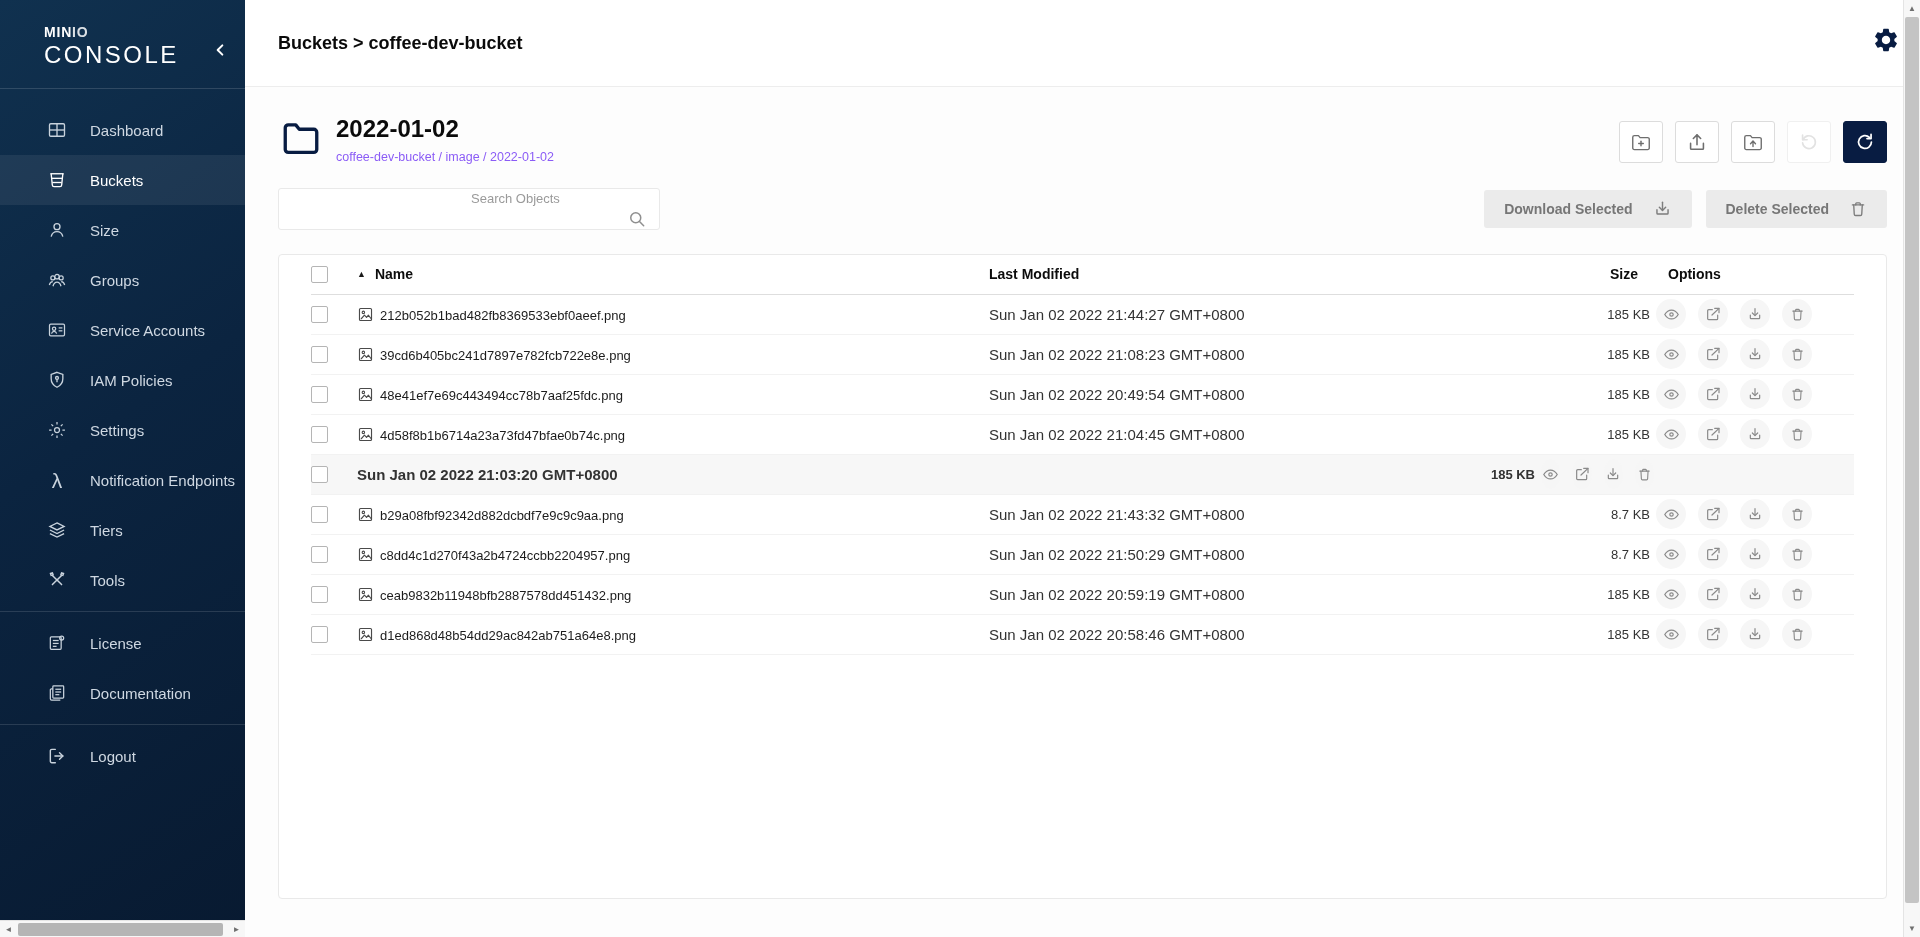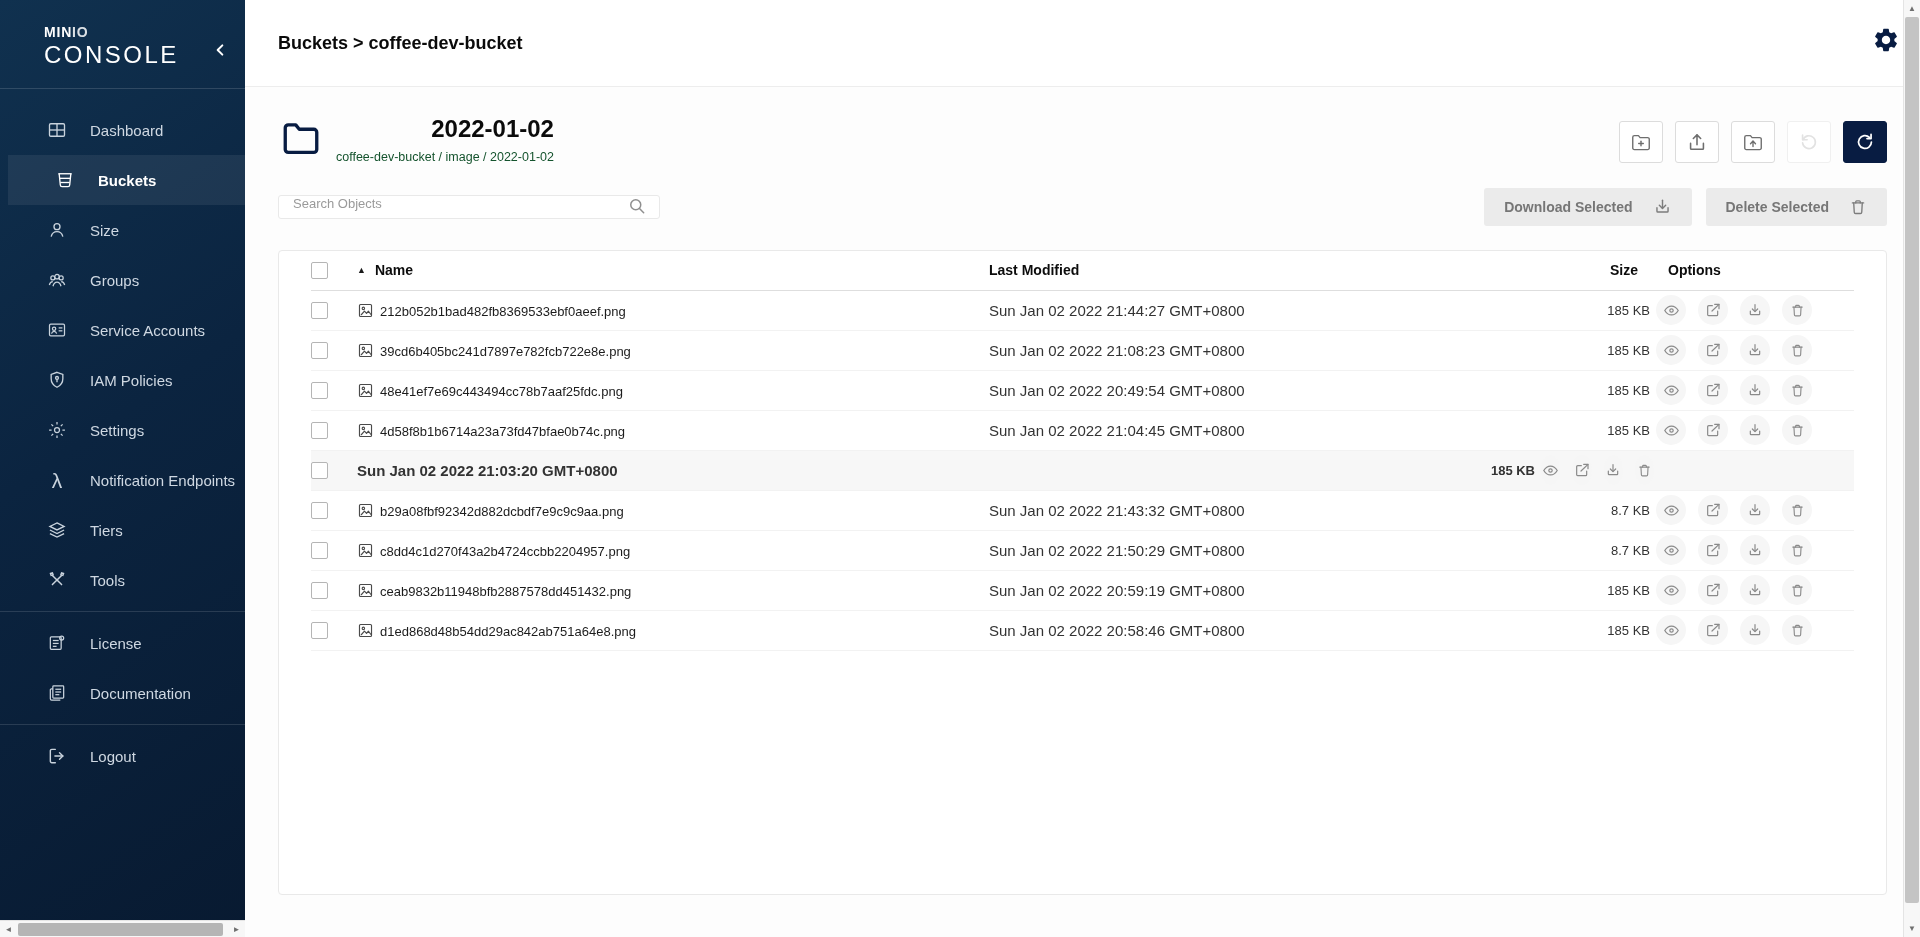--- a/index.html
+++ b/index.html
@@ -13,53 +13,53 @@
   .logo-minio { font-size:14px; letter-spacing:.8px; color:#fff; }
   .logo-minio .b { font-weight:bold; }
   .logo-minio .l { font-weight:bold; opacity:.85; }
   .logo-console { font-size:24px; letter-spacing:2.5px; color:#fff; font-weight:400; margin-top:1px; }
   .collapse-btn { position:absolute; right:12px; top:38px; width:24px; height:24px; display:flex; align-items:center; justify-content:center; cursor:pointer; }
   .logo-divider { border-bottom:1px solid rgba(255,255,255,.14); }
   .menu { padding-top:16px; }
   .menu-item { height:50px; display:flex; align-items:center; padding-left:46px; font-size:15px; color:#cfd8e2; cursor:pointer; }
   .menu-item .mi-icon { width:22px; height:22px; margin-right:22px; display:flex; align-items:center; justify-content:center; flex:0 0 22px; }
   .menu-item svg { stroke:#c9d3dd; }
-  .menu-item.active { background:rgba(255,255,255,.07); color:#fff; font-weight:bold;margin-left:8px; }
+  .menu-item.active { background:rgba(255,255,255,.07); color:#fff; font-weight:normal; }
   .menu-item.active svg { stroke:#fff; }
   .menu-divider { border-bottom:1px solid rgba(255,255,255,.13); margin:6px 0; }
   .lambda { font-size:21px; color:#c9d3dd; font-weight:400; line-height:1; }
 
   
   .h-scrollbar { position:absolute; left:0; bottom:0; width:245px; height:17px; background:#f7f7f7; border-top:1px solid #e4e4e4; }
   .h-scrollbar .arrow { position:absolute; top:0; width:17px; height:17px; font-size:8px; color:#6f6f6f; display:flex; align-items:center; justify-content:center; }
   .h-scrollbar .arrow.left { left:0; }
   .h-scrollbar .arrow.right { right:0; }
   .h-thumb { position:absolute; left:18px; top:2px; width:205px; height:13px; background:#b5b5b5; border-radius:2px; }
 
   
   .main { flex:1; display:flex; flex-direction:column; width:1658px; background:#fff; }
   .topbar { height:87px; flex:0 0 87px; background:#fff; border-bottom:1px solid #ededed; display:flex; align-items:center; padding:0 30px 0 33px; position:relative; }
   .breadcrumb { font-size:18px; font-weight:bold; color:#0a0a0a; }
   .topbar-gear { position:absolute; right:18px; top:26px; width:30px; height:30px; cursor:pointer; }
 
   .content { flex:1; position:relative; background:#fdfdfd; padding:28px 33px 0 33px; }
 
   .title-row { display:flex; justify-content:space-between; align-items:flex-start; }
-  .title-left { display:flex; align-items:flex-start; gap:12px;text-align:right; }
+  .title-left { display:flex; align-items:flex-start; gap:12px; }
   .folder-big { margin-top:2px; }
   .page-title { font-size:24px; font-weight:bold; color:#0b0b0b; line-height:1.15; }
-  .page-path { font-size:12.5px; color:#14532d; margin-top:7px; }
+  .page-path { font-size:12.5px; color:#8b5cf6; margin-top:7px; }
 
   .action-btns { display:flex; gap:12px; margin-top:6px; }
   .icon-btn { width:44px; height:42px; border:1px solid #dcdcdc; border-radius:3px; background:#fff; display:flex; align-items:center; justify-content:center; cursor:pointer; }
   .icon-btn.disabled { border-color:#f0f0f0; cursor:default; }
   .icon-btn.primary { background:#081C42; border-color:#081C42; }
 
   .search-row { display:flex; justify-content:space-between; align-items:center; margin-top:24px; }
-  .search-box { width:382px; height:24px; border:1px solid #e9e9e9; border-radius:3px; background:#fff; display:flex; align-items:flex-start; padding:0 12px 0 14px; }
+  .search-box { width:382px; height:42px; border:1px solid #e9e9e9; border-radius:3px; background:#fff; display:flex; align-items:flex-end; padding:0 12px 0 14px;flex-direction:column; }
   .search-box input { border:none; outline:none; flex:1; font-size:13px; color:#333; font-family:"Liberation Sans", sans-serif; background:transparent; }
   .search-box input::placeholder { color:#9a9a9a; }
   .bulk-btns { display:flex; gap:14px; }
   .bulk-btn { height:38px; background:#ebebeb; border:none; border-radius:3px; padding:0 20px; display:flex; align-items:center; gap:20px;
     font-size:14px; font-weight:bold; color:#767676; font-family:"Liberation Sans", sans-serif; cursor:default; }
 
   
   .table-card { margin-top:24px; height:645px; background:#fff; border:1px solid #e9e9e9; border-radius:4px; padding:0 32px; overflow:hidden; }
   .t-row { display:grid; grid-template-columns:46px 1fr 550px 115px 200px; align-items:center; height:40px; }
   .t-head { border-bottom:1px solid #dedede; font-size:14px; font-weight:bold; color:#0c0c0c; }

